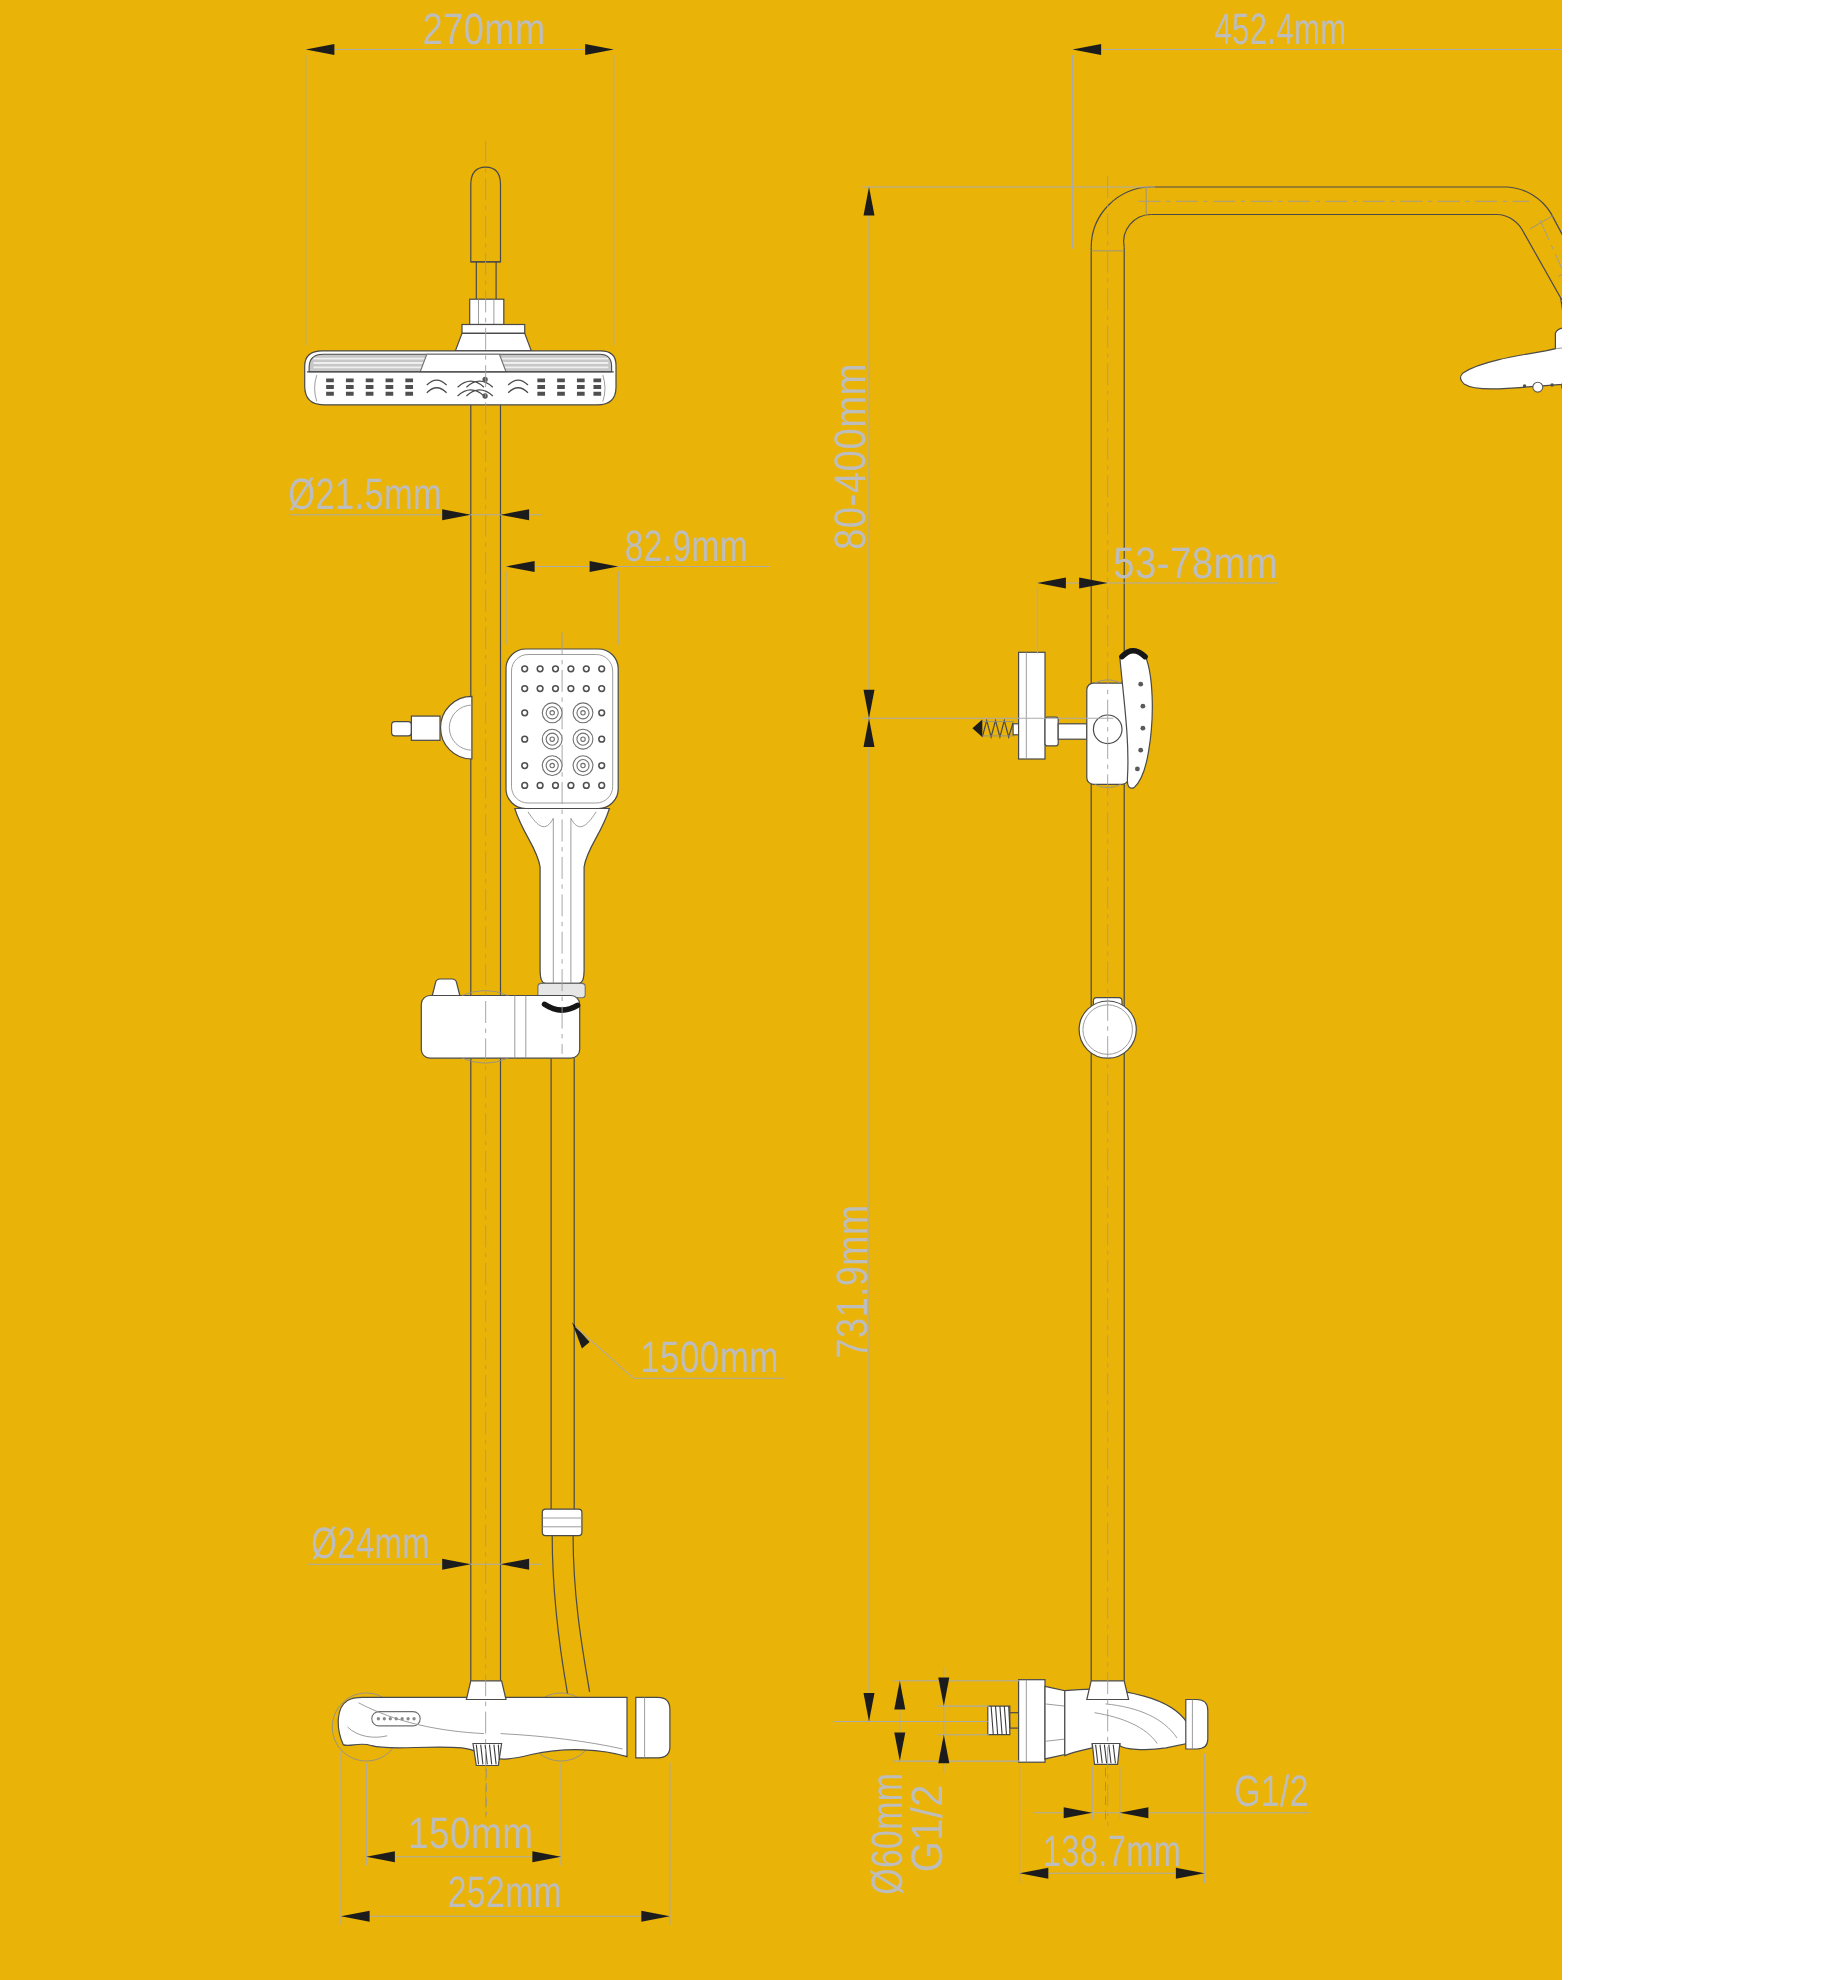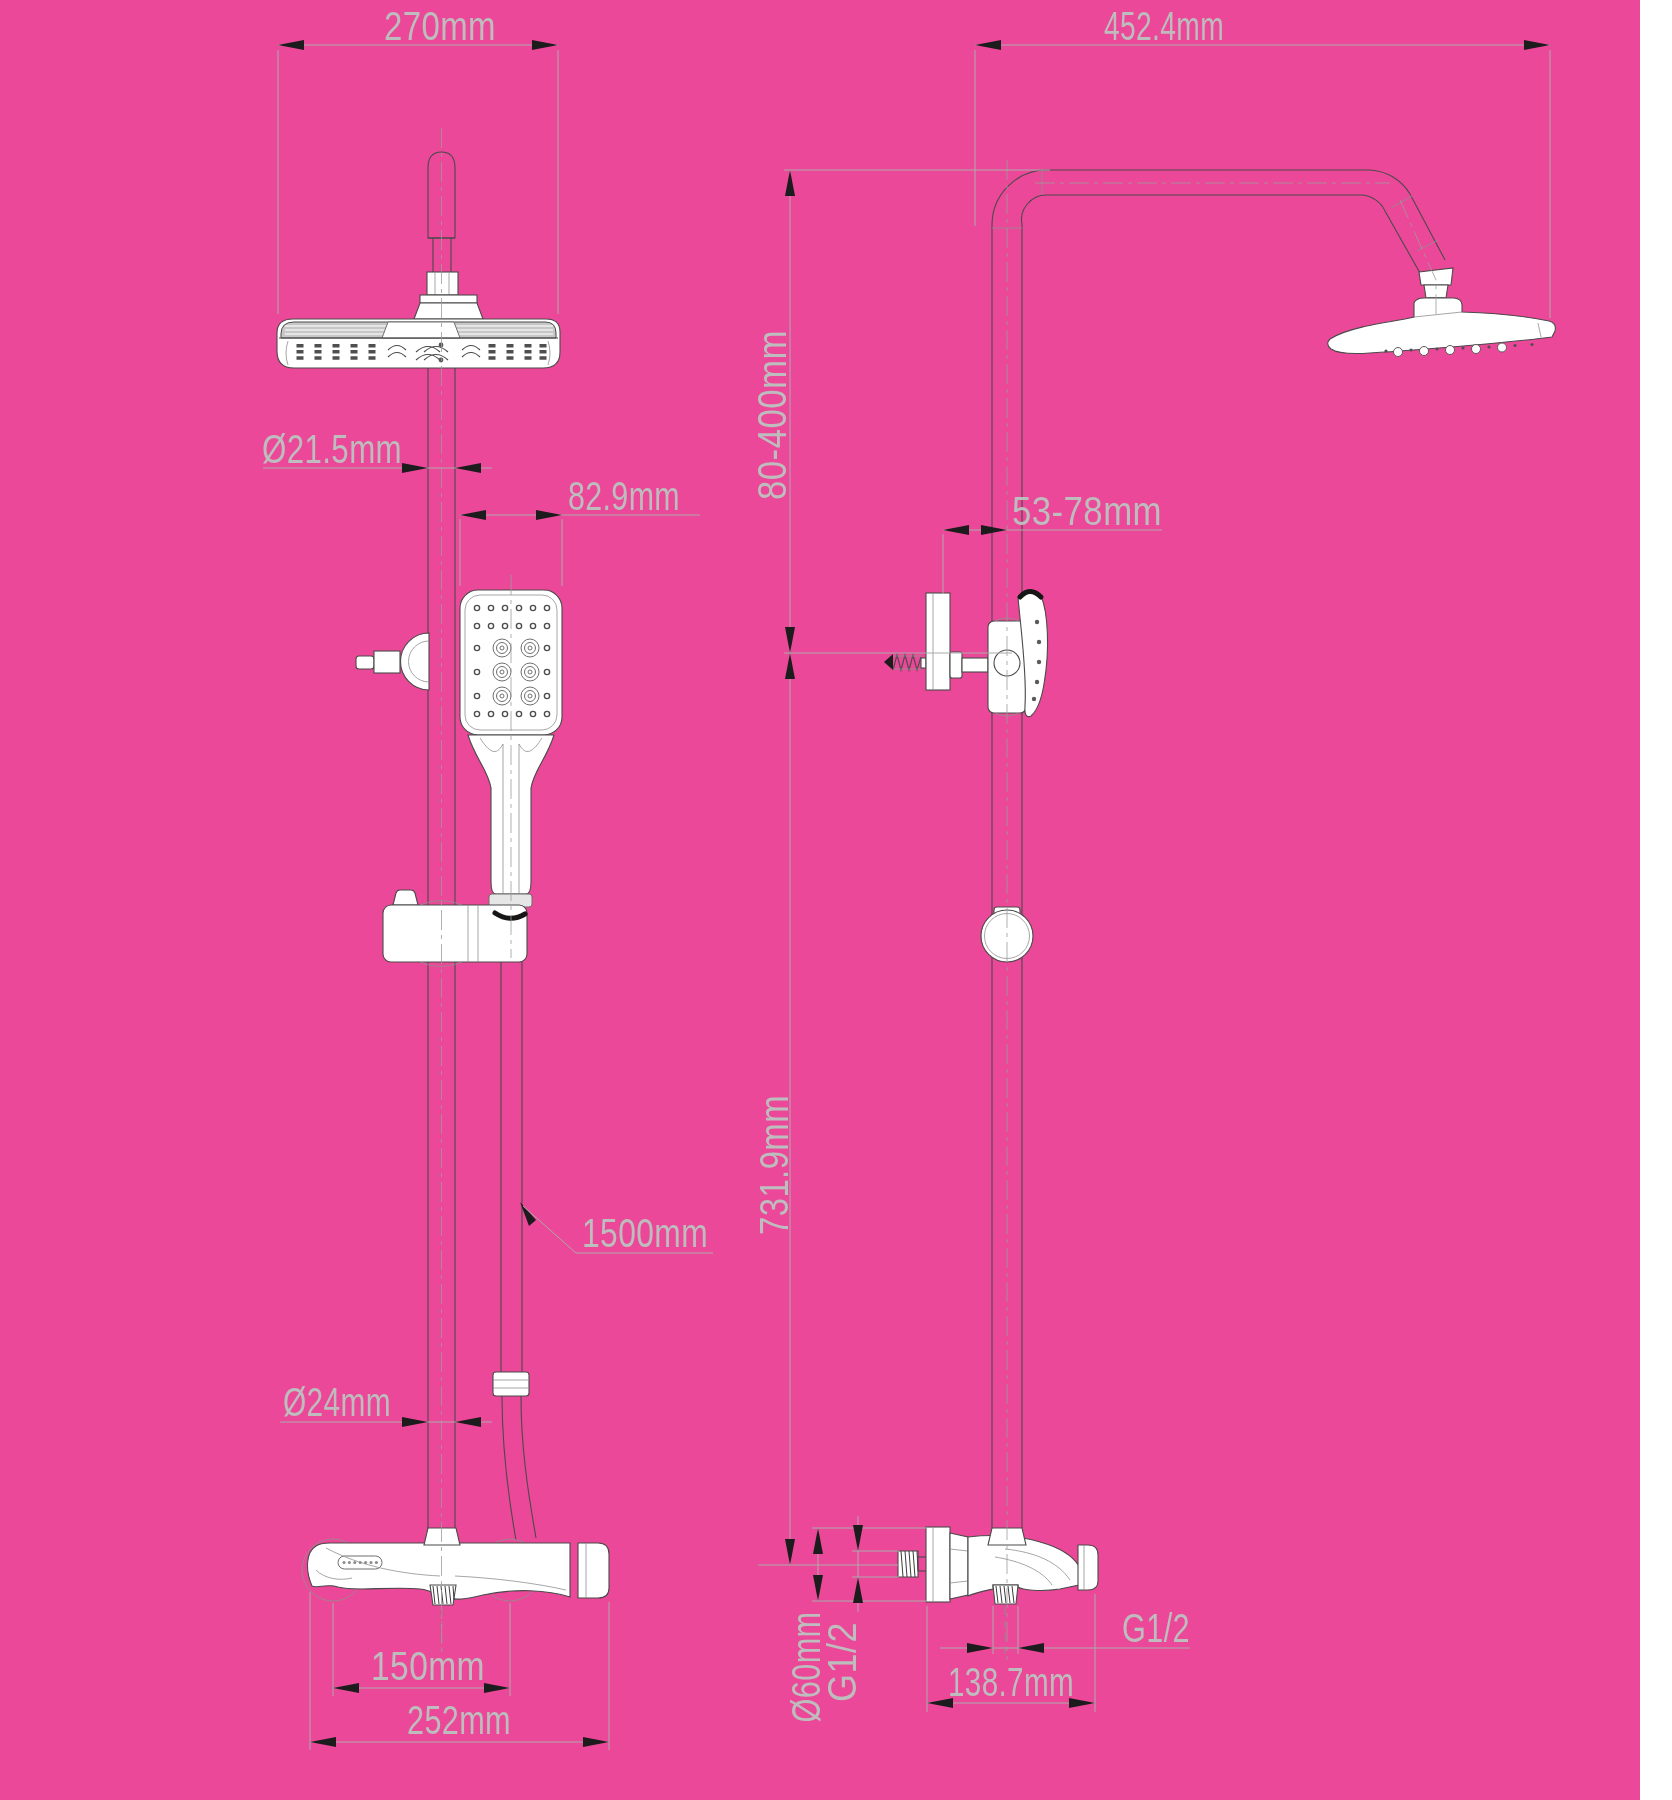--- a/index.html
+++ b/index.html
@@ -1,16 +1,16 @@
 <!DOCTYPE html>
 <html><head>
 <meta charset="utf-8">
 <style>
   html,body{margin:0;padding:0;background:#ffffff;}
-  .stage{position:relative;width:1640px;height:1800px;background:#ec4899;overflow:hidden;}
+  .stage{position:relative;width:1420px;height:1800px;background:#eab308;overflow:hidden;}
   svg{display:block;}
   .ln{stroke:#4a4a4a;stroke-width:1.1;fill:none;}
   .lnw{stroke:#4a4a4a;stroke-width:1.1;fill:#ffffff;}
   .lnt{stroke:#8f8f8f;stroke-width:0.8;fill:none;}
   .dim{stroke:#ababab;stroke-width:1;fill:none;}
   .cl{stroke:#9c9c9c;stroke-width:0.8;fill:none;stroke-dasharray:20 5 4 5;}
   .dash{stroke:#8f8f8f;stroke-width:0.9;fill:none;stroke-dasharray:8 5;}
   .arr{fill:#1c1c1c;stroke:none;}
   .hatch{stroke:#3c3c3c;stroke-width:1;fill:none;}
   .txt{font-family:"Liberation Sans","DejaVu Sans",sans-serif;font-size:40px;fill:#bdbdbd;letter-spacing:0.5px;}

